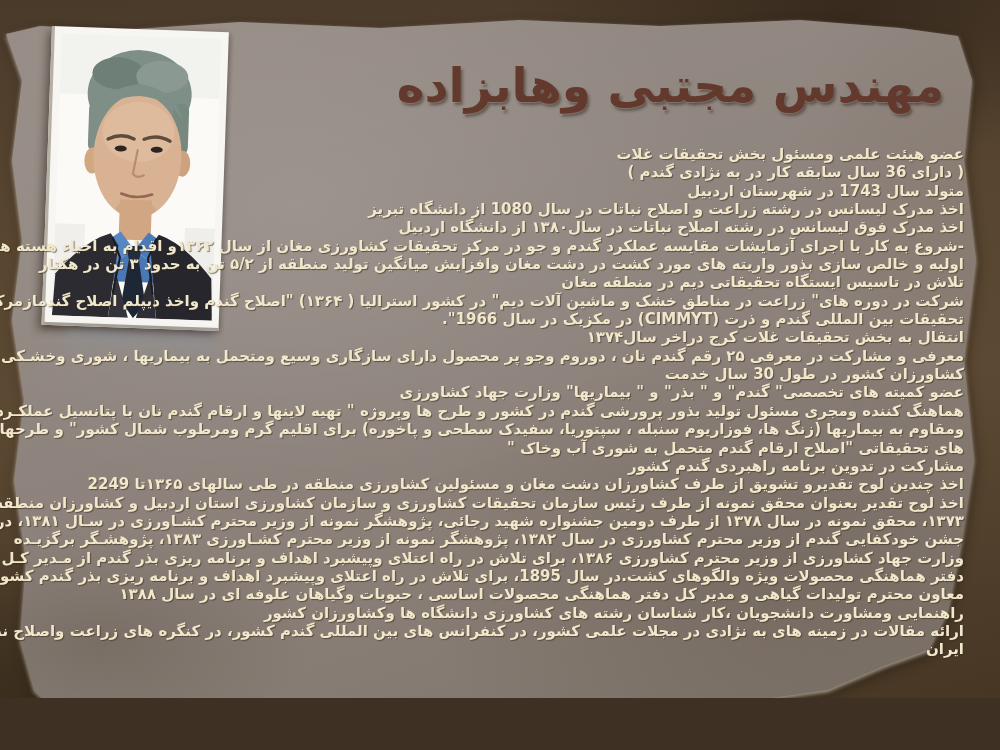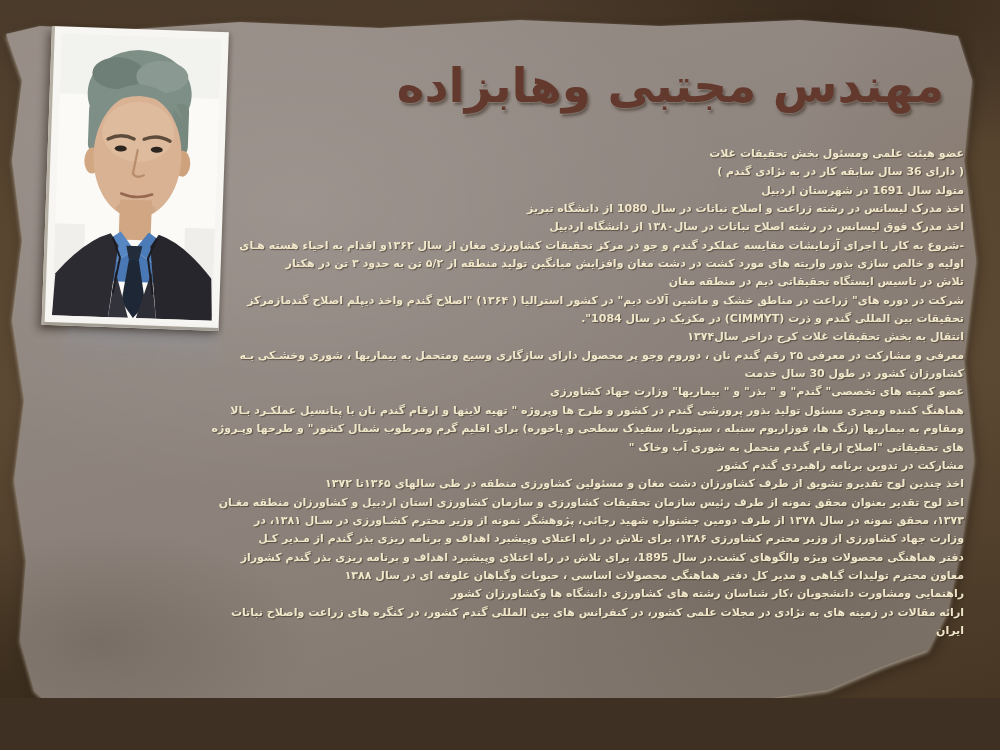--- a/index.html
+++ b/index.html
@@ -42,21 +42,21 @@
     position:absolute;top:58px;right:56px;margin:0;
     direction:rtl;white-space:nowrap;
     font-size:47px;font-weight:bold;letter-spacing:1px;
     color:#62392c;
     text-shadow:0 1px 0 rgba(255,255,255,.14), 2px 3px 3px rgba(40,26,16,.45);
   }
   
   .bio{
     position:absolute;top:145px;right:36px;left:22px;
     direction:rtl;text-align:right;
-    font-size:11px;font-weight:bold;line-height:18.35px;
+    font-size:15px;font-weight:bold;line-height:18.35px;
     color:#f1e8cb;
     text-shadow:1px 1px 1px rgba(55,42,28,.6);
   }
   .bio-line{white-space:nowrap;overflow:visible;}
 </style>
 </head>
 <body>
 
 <div class="slide">
 
@@ -118,39 +118,40 @@
     </div>
   </div>
 
   <div class="photo-reflection"></div>
 
   <h1 class="title">مهندس مجتبی وهابزاده</h1>
 
   <div class="bio">
       <div class="bio-line">عضو هیئت علمی  ومسئول بخش تحقیقات غلات</div>
       <div class="bio-line">( دارای 36 سال سابقه کار در به نژادی گندم )</div>
-      <div class="bio-line">متولد سال 1691 در شهرستان اردبیل</div>
+      <div class="bio-line">متولد سال 1743 در شهرستان اردبیل</div>
       <div class="bio-line">اخذ مدرک لیسانس در رشته زراعت و اصلاح نباتات در سال 1080 از دانشگاه تبریز</div>
       <div class="bio-line">اخذ مدرک فوق  لیسانس در رشته اصلاح نباتات در سال۱۳۸۰ از دانشگاه اردبیل</div>
       <div class="bio-line">-شروع به کار با اجرای آزمایشات مقایسه عملکرد گندم و جو  در مرکز تحقیقات کشاورزی مغان از سال ۱۳۶۲و اقدام به احیاء  هسته هـای</div>
       <div class="bio-line">اولیه و خالص سازی بذور واریته های مورد کشت در دشت مغان وافزایش میانگین تولید منطقه از ۵/۲ تن به حدود ۳ تن در هکتار</div>
       <div class="bio-line">تلاش در تاسیس  ایستگاه تحقیقاتی دیم در منطقه  مغان</div>
       <div class="bio-line">شرکت در دوره های" زراعت در مناطق خشک و ماشین آلات دیم" در کشور استرالیا ( ۱۳۶۴) "اصلاح گندم واخذ دیپلم اصلاح گندمازمرکز</div>
-      <div class="bio-line">تحقیقات بین المللی  گندم و ذرت (CIMMYT) در مکزیک در سال 1084".</div>
+      <div class="bio-line">تحقیقات بین المللی  گندم و ذرت (CIMMYT) در مکزیک در سال 1966".</div>
       <div class="bio-line">انتقال به بخش تحقیقات غلات کرج دراخر سال۱۳۷۴</div>
       <div class="bio-line">معرفی و مشارکت در معرفی ۲۵ رقم گندم نان ، دوروم وجو پر محصول  دارای سازگاری وسیع ومتحمل به بیماریها ، شوری وخشـکی  بـه</div>
       <div class="bio-line">کشاورزان کشور در طول 30 سال خدمت</div>
       <div class="bio-line">عضو کمیته های تخصصی" گندم" و " بذر" و " بیماریها" وزارت  جهاد کشاورزی</div>
       <div class="bio-line">هماهنگ کننده ومجری مسئول تولید بذور پرورشی گندم در کشور و طرح ها وپروژه " تهیه لاینها و ارقام گندم نان با پتانسیل عملکـرد  بـالا</div>
       <div class="bio-line">ومقاوم به بیماریها (زنگ ها، فوزاریوم سنبله ، سپتوریا، سفیدک سطحی و پاخوره) برای اقلیم گرم ومرطوب شمال کشور" و طرحها وپـروژه</div>
       <div class="bio-line">های تحقیقاتی "اصلاح ارقام گندم متحمل به شوری آب وخاک "</div>
       <div class="bio-line">مشارکت در تدوین برنامه راهبردی گندم کشور</div>
-      <div class="bio-line">اخذ چندین لوح تقدیرو تشویق از طرف کشاورزان دشت مغان و مسئولین کشاورزی منطقه در طی سالهای ۱۳۶۵تا ۱۳۷۲</div>
+      <div class="bio-line">اخذ چندین لوح تقدیرو تشویق از طرف کشاورزان دشت مغان و مسئولین کشاورزی منطقه در طی سالهای ۱۳۶۵تا 2249</div>
       <div class="bio-line">اخذ لوح تقدیر  بعنوان محقق نمونه از طرف رئیس سازمان  تحقیقات کشاورزی و سازمان کشاورزی استان اردبیل و کشاورزان منطقه مغـان</div>
       <div class="bio-line">۱۳۷۳، محقق نمونه در سال ۱۳۷۸ از طرف دومین جشنواره شهید رجائی، پژوهشگر نمونه از وزیر محترم کشـاورزی در سـال ۱۳۸۱، در</div>
+      <div class="bio-line">جشن خودکفایی گندم  از وزیر محترم کشاورزی در سال ۱۳۸۲، پژوهشگر  نمونه از وزیر محترم کشـاورزی ۱۳۸۳، پژوهشـگر  برگزیـده</div>
       <div class="bio-line">وزارت جهاد کشاورزی از وزیر محترم کشاورزی ۱۳۸۶، برای تلاش در راه اعتلای وپیشبرد اهداف و برنامه ریزی بذر گندم از مـدیر کـل</div>
       <div class="bio-line">دفتر هماهنگی محصولات ویژه والگوهای کشت.در سال 1895، برای تلاش در راه اعتلای وپیشبرد اهداف و برنامه ریزی بذر گندم  کشوراز</div>
       <div class="bio-line">معاون محترم تولیدات گیاهی و  مدیر کل دفتر هماهنگی محصولات اساسی ، حبوبات وگیاهان علوفه ای در سال ۱۳۸۸</div>
       <div class="bio-line">راهنمایی ومشاورت دانشجویان ،کار شناسان رشته های کشاورزی دانشگاه ها وکشاورزان کشور</div>
       <div class="bio-line">ارائه مقالات در زمینه های به نژادی در مجلات علمی کشور، در کنفرانس های بین المللی گندم  کشور، در کنگره های زراعت واصلاح نباتات</div>
       <div class="bio-line">ایران</div>
     </div>
 
 </div>
 

